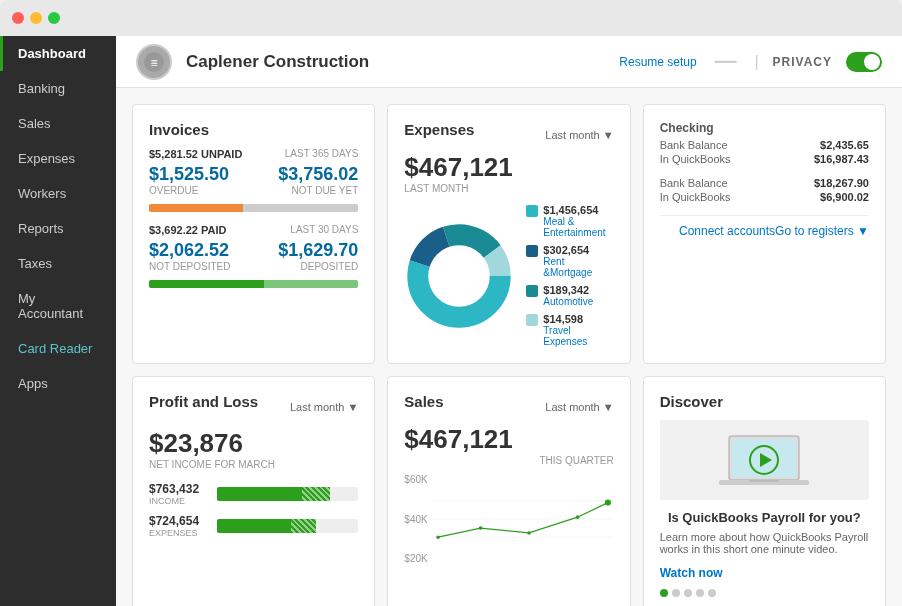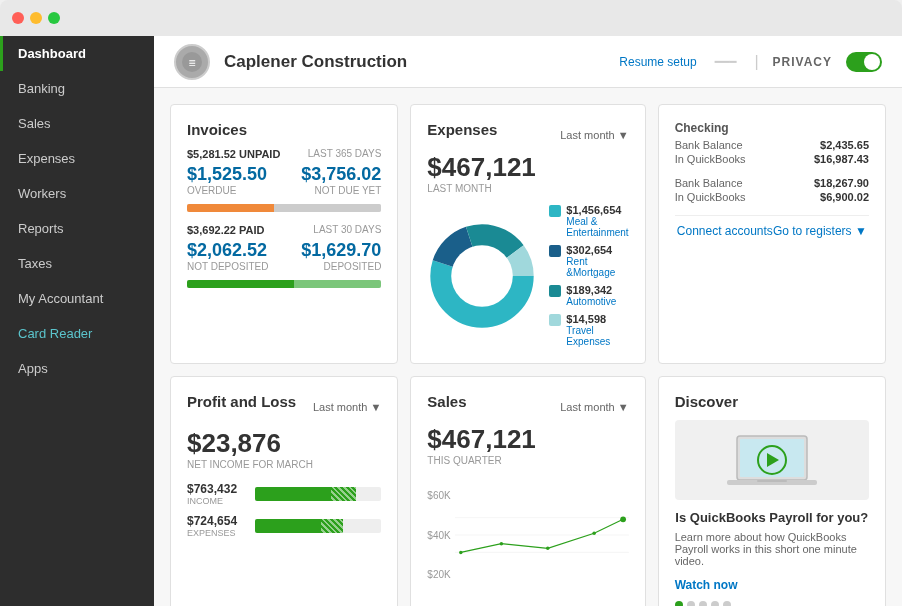--- a/index.html
+++ b/index.html
@@ -8,21 +8,21 @@
     .window-chrome { background: #e8e8e8; height: 36px; display: flex; align-items: center; padding: 0 12px; border-radius: 8px 8px 0 0; flex-shrink: 0; }
     .window-dots { display: flex; gap: 6px; }
     .dot { width: 12px; height: 12px; border-radius: 50%; }
     .dot-red { background: #ff5f57; }
     .dot-yellow { background: #febc2e; }
     .dot-green { background: #28c840; }
 
     .app { display: flex; flex: 1; overflow: hidden; background: #fff; }
 
     
-    .sidebar { width: 154px; background: #2d2d2d; display: flex; flex-direction: column; flex-shrink: 0; }
+    .sidebar { width: 116px; background: #2d2d2d; display: flex; flex-direction: column; flex-shrink: 0; }
     .sidebar-item { padding: 10px 18px; color: #ccc; font-size: 13px; cursor: pointer; position: relative; }
     .sidebar-item.active { color: #fff; font-weight: 600; }
     .sidebar-item.active::before { content: ''; position: absolute; left: 0; top: 0; bottom: 0; width: 3px; background: #2ca01c; }
     .sidebar-item.link { color: #5bc4cc; }
 
     
     .main { display: flex; flex-direction: column; flex: 1; overflow: hidden; }
     .header { height: 52px; background: #fff; border-bottom: 1px solid #e0e0e0; display: flex; align-items: center; padding: 0 20px; gap: 14px; flex-shrink: 0; }
     .company-avatar { width: 36px; height: 36px; border-radius: 50%; background: #aaa; display: flex; align-items: center; justify-content: center; color: #fff; font-size: 16px; border: 2px solid #ccc; }
     .company-name { font-size: 17px; font-weight: 600; color: #333; flex: 1; }
@@ -64,39 +64,39 @@
     .legend-item { display: flex; align-items: flex-start; gap: 5px; font-size: 11px; }
     .legend-color { width: 12px; height: 12px; border-radius: 2px; flex-shrink: 0; margin-top: 1px; }
     .legend-amount { font-weight: 700; color: #333; }
     .legend-label { color: #0077c5; font-size: 10px; }
 
     
     .bank-section { margin-bottom: 12px; }
     .bank-section-title { font-size: 12px; font-weight: 700; color: #555; margin-bottom: 4px; }
     .bank-row { display: flex; justify-content: space-between; font-size: 11px; color: #666; margin-bottom: 2px; }
     .bank-amount { color: #333; font-weight: 600; }
-    .bank-footer { display: flex; justify-content: center; align-items: center; margin-top: 8px; border-top: 1px solid #eee; padding-top: 8px; }
+    .bank-footer { display: flex; justify-content: flex-end; align-items: center; margin-top: 8px; border-top: 1px solid #eee; padding-top: 8px; }
     .connect-link { font-size: 12px; color: #0077c5; cursor: pointer; }
     .registers-link { font-size: 12px; color: #0077c5; cursor: pointer; }
 
     
     .pnl-net { font-size: 26px; font-weight: 700; color: #333; }
     .pnl-sublabel { font-size: 10px; color: #999; text-transform: uppercase; margin-bottom: 12px; }
     .bar-row { display: flex; align-items: center; margin-bottom: 8px; }
     .bar-label-block { width: 68px; }
     .bar-val { font-size: 12px; font-weight: 700; color: #333; }
     .bar-type { font-size: 9px; color: #999; text-transform: uppercase; }
     .bar-track { flex: 1; height: 14px; background: #eee; border-radius: 2px; overflow: hidden; }
     .bar-fill-income { background: #2ca01c; height: 100%; width: 75%; position: relative; }
     .bar-fill-expense { background: #2ca01c; height: 100%; width: 65%; position: relative; }
     .bar-hatch { position: absolute; right: 0; top: 0; bottom: 0; width: 25%; background: repeating-linear-gradient(45deg, transparent, transparent 2px, rgba(255,255,255,0.5) 2px, rgba(255,255,255,0.5) 4px); }
 
     
     .sales-amount { font-size: 26px; font-weight: 700; color: #333; }
-    .sales-sublabel { font-size: 10px; color: #999; text-transform: uppercase; margin-bottom: 24px; }
+    .sales-sublabel { font-size: 10px; color: #999; text-transform: uppercase; margin-bottom: 8px; text-align: right; }
 
     
     .discover-title { font-size: 15px; font-weight: 600; color: #333; margin-bottom: 10px; }
     .video-thumb { background: #f0f0f0; border-radius: 4px; height: 80px; display: flex; align-items: center; justify-content: center; margin-bottom: 10px; position: relative; }
     .play-btn { width: 30px; height: 30px; border-radius: 50%; border: 2px solid #2ca01c; display: flex; align-items: center; justify-content: center; position: absolute; }
     .play-triangle { width: 0; height: 0; border-top: 7px solid transparent; border-bottom: 7px solid transparent; border-left: 12px solid #2ca01c; margin-left: 3px; }
     .discover-question { font-size: 13px; font-weight: 700; color: #333; margin-bottom: 6px; text-align: center; }
     .discover-desc { font-size: 11px; color: #666; margin-bottom: 8px; }
     .watch-now { font-size: 12px; color: #0077c5; cursor: pointer; font-weight: 600; }
     .dots-row { display: flex; gap: 4px; margin-top: 8px; }

